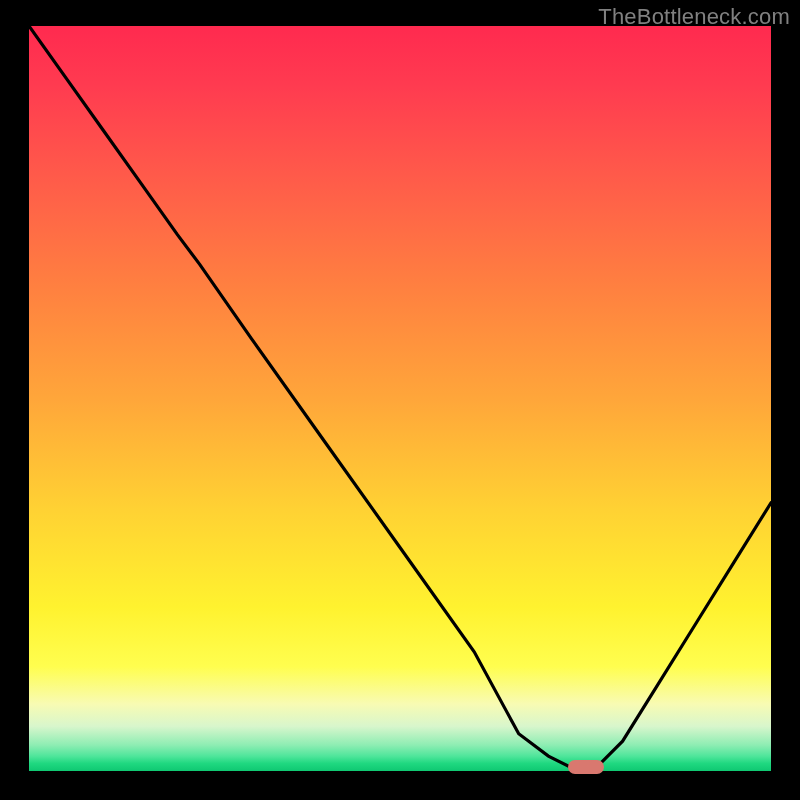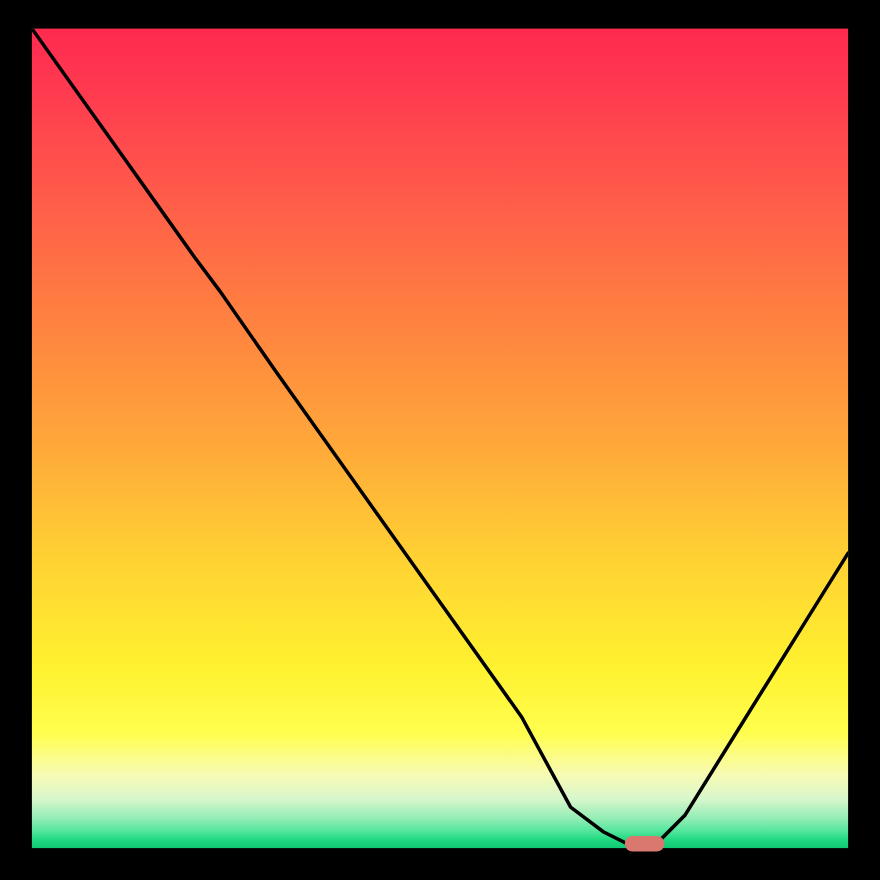--- a/index.html
+++ b/index.html
@@ -64,20 +64,21 @@
     width: 36px;
     height: 14px;
     border-radius: 7px;
     background: #d9786f;
   }
 </style>
 </head>
 <body>
 
 <div class="frame">
+  <div class="watermark">TheBottleneck.com</div>
 
   <div class="plot-area">
     <svg class="curve" viewBox="0 0 742 745" preserveAspectRatio="none">
       <path fill="none" stroke="#000000" stroke-width="3.2" stroke-linecap="round" d="M0.0 0.0 L37.1 52.1 L74.2 104.3 L111.3 156.4 L148.4 208.6 L170.7 238.4 L222.6 312.9 L296.8 417.2 L371.0 521.5 L445.2 625.8 L489.7 707.8 L519.4 730.1 L549.1 745.0 L563.9 745.0 L593.6 715.2 L630.7 655.6 L667.8 596.0 L704.9 536.4 L742.0 476.8"></path>
     </svg>
 
     <div class="marker" style="left: 538.5px; top: 734px;"></div>
   </div>
 </div>
 

